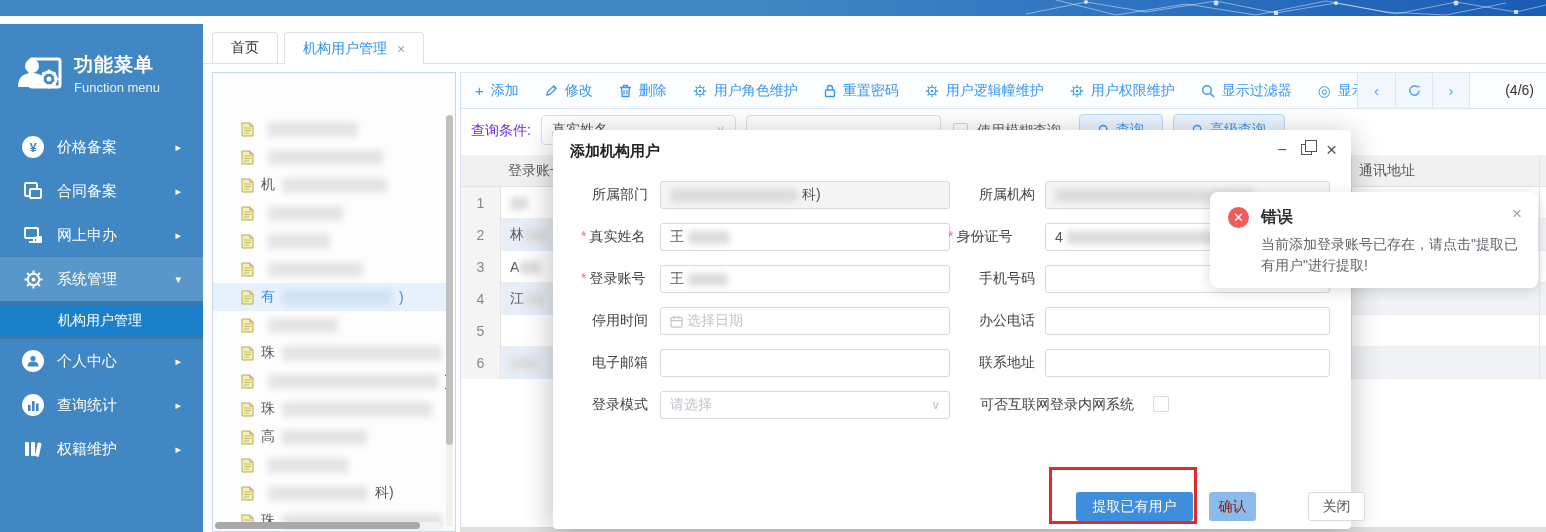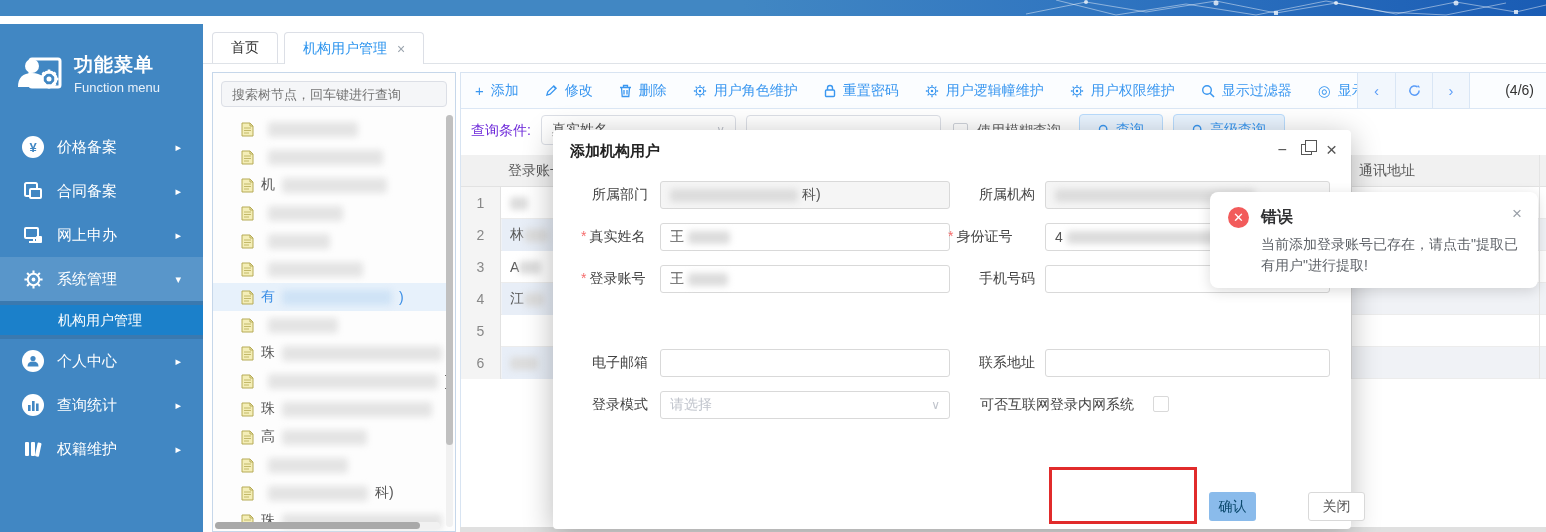--- a/index.html
+++ b/index.html
@@ -85,21 +85,21 @@
   .flabel{position:absolute;top:5px;color:#444;white-space:nowrap}
   .req{color:#f56c6c;margin-right:3px}
   .finput{position:absolute;top:0;height:28px;border:1px solid #d9d9d9;border-radius:3px;background:#fff;
     display:flex;align-items:center;padding:0 9px;color:#555;gap:4px}
   .finput.ro{background:#f5f5f5}
   .finput .ph{color:#c0c4cc}
   .finput .chev{margin-left:auto;color:#c0c4cc;font-size:12px}
   .fcheck{position:absolute;width:16px;height:16px;border:1px solid #d9d9d9;border-radius:2px;background:#fff;top:5px;cursor:pointer}
   .mbtn{position:absolute;top:362px;height:29px;border-radius:3px;display:flex;align-items:center;justify-content:center;font-size:14px;cursor:pointer}
   .mbtn.primary{background:#3f8edc;color:#fff}
-  .mbtn.soft{background:#8abbeb;color:#0c4a6e}
+  .mbtn.soft{background:#8abbeb;color:#7f1d1d}
   .mbtn.plain{background:#fff;border:1px solid #d9d9d9;color:#555}
   
   .redbox{position:absolute;left:1049px;top:467px;width:148px;height:57px;border:3px solid #e12b2b;z-index:12}
   
   .toast{position:absolute;left:1210px;top:192px;width:328px;height:96px;background:#fff;border-radius:8px;
     box-shadow:0 3px 14px rgba(0,0,0,.14);z-index:15}
   .tcirc{position:absolute;left:18px;top:15px;width:21px;height:21px;border-radius:50%;background:#f25b5b;
     color:#fff;display:flex;align-items:center;justify-content:center;font-size:13px;font-weight:bold}
   .ttitle{position:absolute;left:51px;top:15px;font-size:16px;font-weight:bold;color:#303133}
   .tclose{position:absolute;right:16px;top:12px;color:#9aa0a8;font-size:17px;cursor:pointer}
@@ -230,21 +230,20 @@
   <div class="tab">
     <span>首页</span>
   </div>
   <div class="tab active">
     <span>机构用户管理</span>
     <span class="x">×</span>
   </div>
 </div>
 
 <div class="tree">
-  <input class="tsearch" placeholder="搜索树节点，回车键进行查询" style="">
   <div class="tlist">
     <div class="tnode">
         <svg width="13" height="15" viewBox="0 0 13 15">
           <path d="M1 1 h8 l3 3 v10 h-11 z" fill="#f4eeb7" stroke="#b6ab56"></path>
           <path d="M9 1 v3 h3" fill="none" stroke="#b6ab56"></path>
           <path d="M3 6 h7 M3 8.5 h7 M3 11 h5" stroke="#b6ab56" stroke-width=".8"></path>
         </svg>
         <span></span>
         <span class="bp t" style="width:90px"></span>
         <span></span>
@@ -590,38 +589,51 @@
   <div class="frow" style="left:0;top:135px;width:798px">
     <span class="flabel" style="left:28px"><span class="req">*</span><span>登录账号</span></span>
     <div class="finput" style="left:107px;width:290px">
       <span>王</span>
         <span class="bp" style="width:40px"></span>
     </div>
     <span class="flabel" style="left:426px">手机号码</span>
     <div class="finput" style="left:492px;width:285px"></div>
   </div>
 
+  <div class="frow" style="left:0;top:177px;width:798px">
+    <span class="flabel" style="left:39px">停用时间</span>
+    <div class="finput" style="left:107px;width:290px">
+      <svg width="13" height="13" viewBox="0 0 14 14">
+          <rect x="1" y="2.5" width="12" height="10.5" rx="1.5" fill="none" stroke="#c0c4cc" stroke-width="1.3"></rect>
+          <path d="M1 6 h12 M4.5 1 v3 M9.5 1 v3" stroke="#c0c4cc" stroke-width="1.3"></path>
+        </svg>
+      <span class="ph">选择日期</span>
+    </div>
+    <span class="flabel" style="left:426px">办公电话</span>
+    <div class="finput" style="left:492px;width:285px"></div>
+  </div>
 
   <div class="frow" style="left:0;top:219px;width:798px">
     <span class="flabel" style="left:39px">电子邮箱</span>
     <div class="finput" style="left:107px;width:290px"></div>
     <span class="flabel" style="left:426px">联系地址</span>
     <div class="finput" style="left:492px;width:285px"></div>
   </div>
 
   <div class="frow" style="left:0;top:261px;width:798px">
     <span class="flabel" style="left:39px">登录模式</span>
     <div class="finput" style="left:107px;width:290px">
       <span class="ph">请选择</span>
       <span class="chev">∨</span>
     </div>
     <span class="flabel" style="left:427px">可否互联网登录内网系统</span>
     <div class="fcheck" style="left:600px"></div>
   </div>
 
+  <div class="mbtn primary" style="left:523px;width:117px">提取已有用户</div>
   <div class="mbtn soft" style="left:656px;width:47px">确认</div>
   <div class="mbtn plain" style="left:755px;width:57px">关闭</div>
 </div>
 
 <div class="redbox"></div>
 
 <div class="toast">
   <div class="tcirc">
       <span>✕</span>
     </div>

